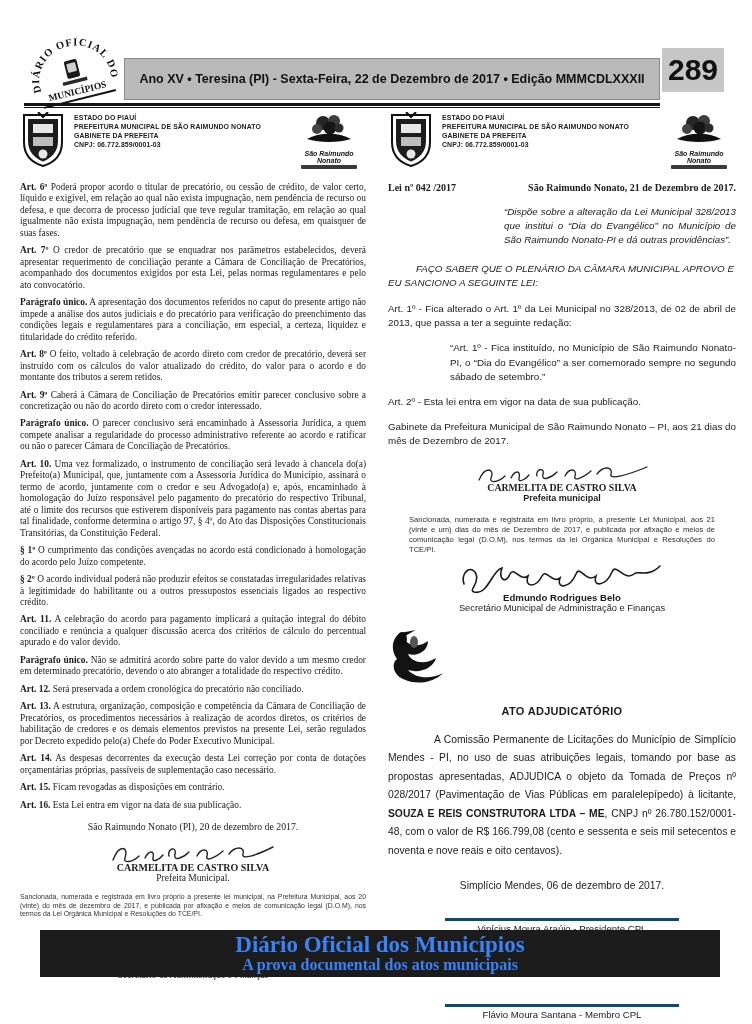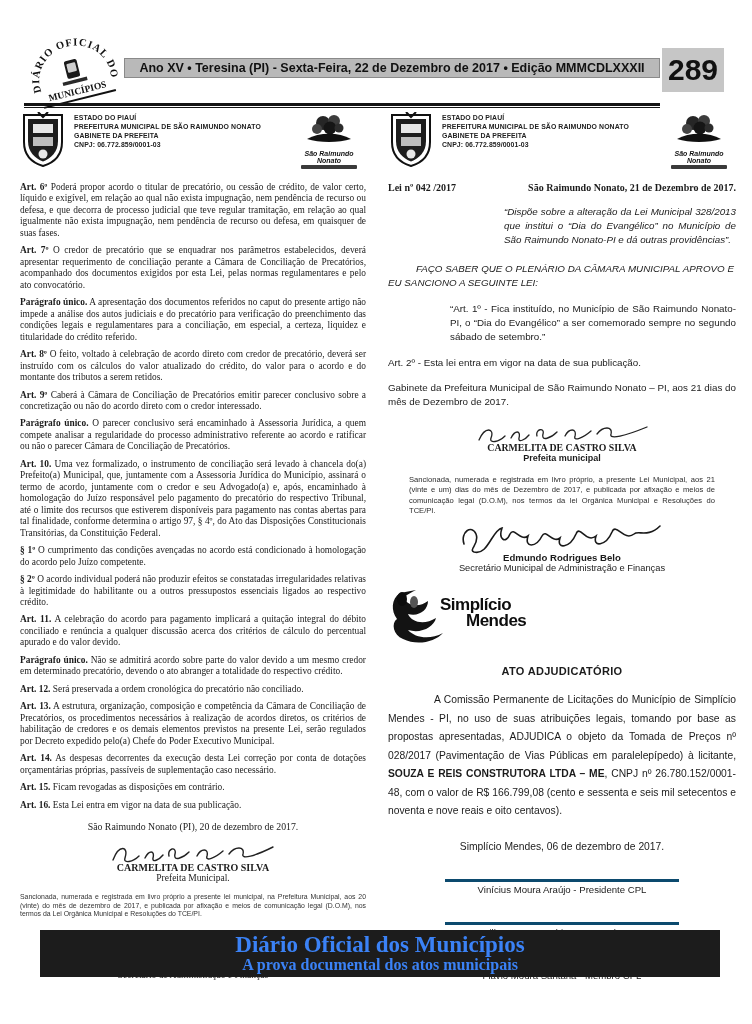--- a/index.html
+++ b/index.html
@@ -3,21 +3,21 @@
 <meta charset="utf-8">
 <style>
   * { box-sizing: border-box; margin: 0; padding: 0; }
   html,body { width:752px; height:1024px; background:#ffffff; font-family:"Liberation Serif", serif; color:#1b1b1b; }
   .page { position:relative; width:752px; height:1024px; overflow:hidden; background:#fff; }
 
   
   .masthead { position:absolute; left:24px; top:40px; width:700px; height:62px; }
   .seal { position:absolute; left:0; top:-2px; width:96px; height:66px; transform:rotate(-14deg); }
   .seal svg { display:block; }
-  .edition-bar { position:absolute; left:100px; top:18px; width:536px; height:20px;
+  .edition-bar { position:absolute; left:100px; top:18px; width:536px; height:42px;
       background:#b9b9b9; border:1px solid #8a8a8a; display:flex; align-items:center; justify-content:center; }
   .edition-bar span { font-family:"Liberation Sans", sans-serif; font-weight:bold; font-size:12.5px; color:#111; }
   .page-number { position:absolute; right:0; top:8px; width:62px; height:44px; background:#c6c6c6;
       display:flex; align-items:center; justify-content:center;
       font-family:"Liberation Sans", sans-serif; font-weight:bold; font-size:30px; color:#111; }
   .head-rule { position:absolute; left:24px; top:103px; width:636px; height:5px;
       border-top:3px solid #141414; border-bottom:1px solid #141414; }
 
   
   .col { position:absolute; top:112px; width:346px; }
@@ -210,20 +210,21 @@
       </div>
     </div>
 
     <div class="law-head">
       <span>Lei nº 042 /2017</span>
       <span>São Raimundo Nonato, 21 de Dezembro de 2017.</span>
     </div>
 
     <p class="ementa">“Dispõe sobre a alteração da Lei Municipal 328/2013 que institui o “Dia do Evangélico” no Município de São Raimundo Nonato-PI e dá outras providências”.</p>
     <p class="preamble">FAÇO SABER QUE O PLENÁRIO DA CÂMARA MUNICIPAL APROVO E EU SANCIONO A SEGUINTE LEI:</p>
+    <p class="rlaw">Art. 1º - Fica alterado o Art. 1º da Lei Municipal no 328/2013, de 02 de abril de 2013, que passa a ter a seguinte redação:</p>
     <p class="rlaw quote">“Art. 1º - Fica instituído, no Município de São Raimundo Nonato-PI, o “Dia do Evangélico” a ser comemorado sempre no segundo sábado de setembro.”</p>
     <p class="rlaw">Art. 2º -  Esta lei entra em vigor na data de sua publicação.</p>
     <p class="rlaw">Gabinete da Prefeitura Municipal de São Raimundo Nonato – PI, aos 21 dias do mês de Dezembro de 2017.</p>
 
     <div class="sig-block rsig">
       <svg class="sig-script" width="190" height="28" viewBox="0 0 190 28">
         <path d="M12,20 C18,6 28,8 24,18 C22,24 32,22 38,16 M44,18 C48,10 54,10 52,18 C51,23 58,20 62,15 M70,16 C68,9 78,7 76,14 C74,22 84,18 90,12 M98,16 C102,8 110,8 108,16 C106,22 116,18 124,11 M130,14 C136,6 146,6 144,14 C142,20 158,16 180,7" fill="none" stroke="#222" stroke-width="1.3" stroke-linecap="round"></path>
       </svg>
       <div class="sig-name">CARMELITA DE CASTRO SILVA</div>
       <div class="sig-title">Prefeita municipal</div>
@@ -238,24 +239,20 @@
       <div class="sig-name" style="font-family:'Liberation Sans',sans-serif;font-size:9.6px">Edmundo Rodrigues Belo</div>
       <div class="sig-title" style="font-weight:normal;font-size:9.3px">Secretário Municipal de Administração e Finanças</div>
     </div>
 
     <div class="sm-logo">
       <svg width="58" height="64" viewBox="0 0 58 64">
         <path d="M12,4 C3,10 3,22 9,30 C3,34 5,46 15,50 C29,57 47,53 55,44 C42,51 27,49 20,41 C33,45 46,38 48,29 C37,36 24,34 20,25 C31,28 40,21 40,12 C31,19 18,17 16,8 C20,5 24,3 28,1 Z" fill="#131313"></path>
         <ellipse cx="14" cy="10" rx="5" ry="7" fill="#0d0d0d"></ellipse>
         <ellipse cx="26" cy="13" rx="4" ry="6" fill="#555"></ellipse>
       </svg>
-      <div class="sm-logo-text">
-        <div class="l1">Simplício</div>
-        <div class="l2">Mendes</div>
-      </div>
     </div>
 
     <h2 class="ato-heading">ATO ADJUDICATÓRIO</h2>
 
     <p class="ato-body"><span>A Comissão Permanente de Licitações do Município de Simplício Mendes - PI, no uso de suas atribuições legais, tomando por base as propostas apresentadas, ADJUDICA o objeto da Tomada de Preços nº 028/2017 (Pavimentação de Vias Públicas em paralelepípedo) à licitante, </span><b>SOUZA E REIS CONSTRUTORA LTDA – ME</b><span>, CNPJ nº 26.780.152/0001-48, com o valor de R$ 166.799,08 (cento e sessenta e seis mil setecentos e noventa e nove reais e oito centavos).</span></p>
 
     <div class="ato-date">Simplício Mendes, 06 de dezembro de 2017.</div>
 
     <div class="signer">Vinícius Moura Araújo - Presidente CPL</div>
     <div class="signer">Antilhon Costa Rodrigues - Membro CPL</div>

